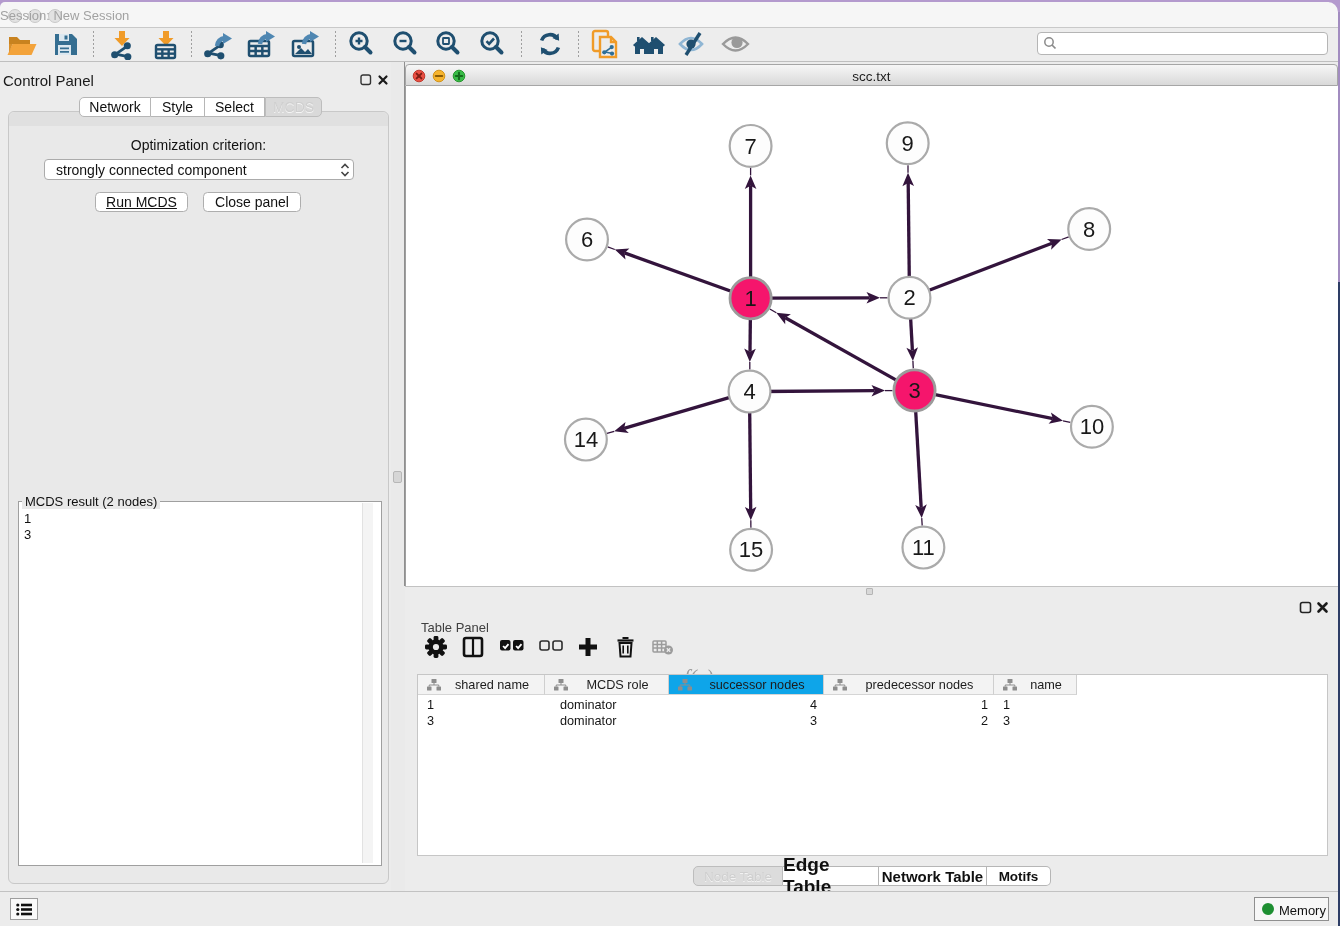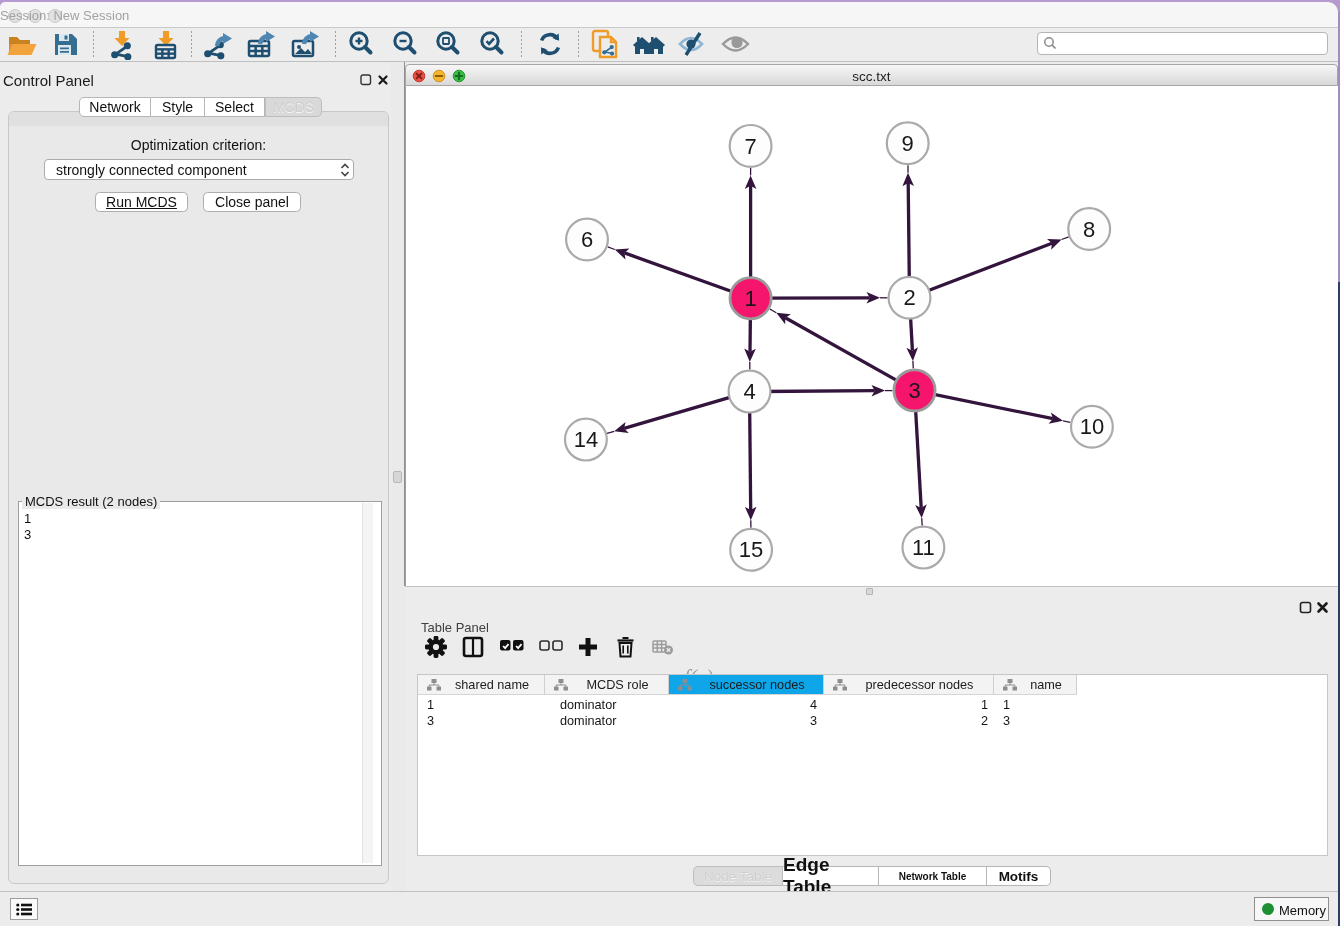--- a/index.html
+++ b/index.html
@@ -465,21 +465,21 @@
 <div class="rtxt" style="left:668px;top:698px;width:149px;text-align:right;">4</div>
 <div class="rtxt" style="left:823px;top:698px;width:165px;text-align:right;">1</div>
 <div class="rtxt" style="left:1003px;top:698px;">1</div>
 <div class="rtxt" style="left:427px;top:714px;">3</div>
 <div class="rtxt" style="left:560px;top:714px;">dominator</div>
 <div class="rtxt" style="left:668px;top:714px;width:149px;text-align:right;">3</div>
 <div class="rtxt" style="left:823px;top:714px;width:165px;text-align:right;">2</div>
 <div class="rtxt" style="left:1003px;top:714px;">3</div>
 <div class="tab" style="left:693px;top:866px;width:90px;height:20px;border-radius:5px 0 0 5px;background:#dcdcdc;color:#cfcfcf;text-shadow:0 1px 0 #f3f3f3;border-color:#bdbdbd;font-size:13.5px;">Node Table</div>
 <div class="tab" style="left:783px;top:866px;width:96px;height:20px;border-left-width:0;font-size:19px;font-weight:700;">Edge Table</div>
-<div class="tab" style="left:879px;top:866px;width:108px;height:20px;border-left-width:0;font-size:10px;font-weight:700;">Network Table</div>
+<div class="tab" style="left:879px;top:866px;width:108px;height:20px;border-left-width:0;font-size:15px;font-weight:700;">Network Table</div>
 <div class="tab" style="left:987px;top:866px;width:64px;height:20px;border-left-width:0;border-radius:0 5px 5px 0;font-size:13.5px;font-weight:700;">Motifs</div>
 <div class="abs" style="left:0;top:891px;width:1338px;height:35px;background:#ececec;border-top:1px solid #c2c2c2;box-sizing:border-box;"></div>
 <div class="abs" style="left:10px;top:898px;width:28px;height:22px;background:#fafafa;border:1px solid #9e9e9e;box-sizing:border-box;"></div>
 <svg class="abs" style="left:16px;top:903px;" width="16" height="13">
     <g fill="#111">
       <circle cx="1.8" cy="2" r="1.6"></circle>
       <circle cx="1.8" cy="6.5" r="1.6"></circle>
       <circle cx="1.8" cy="11" r="1.6"></circle>
       <rect x="5" y="0.7" width="11" height="2.6"></rect>
       <rect x="5" y="5.2" width="11" height="2.6"></rect>

